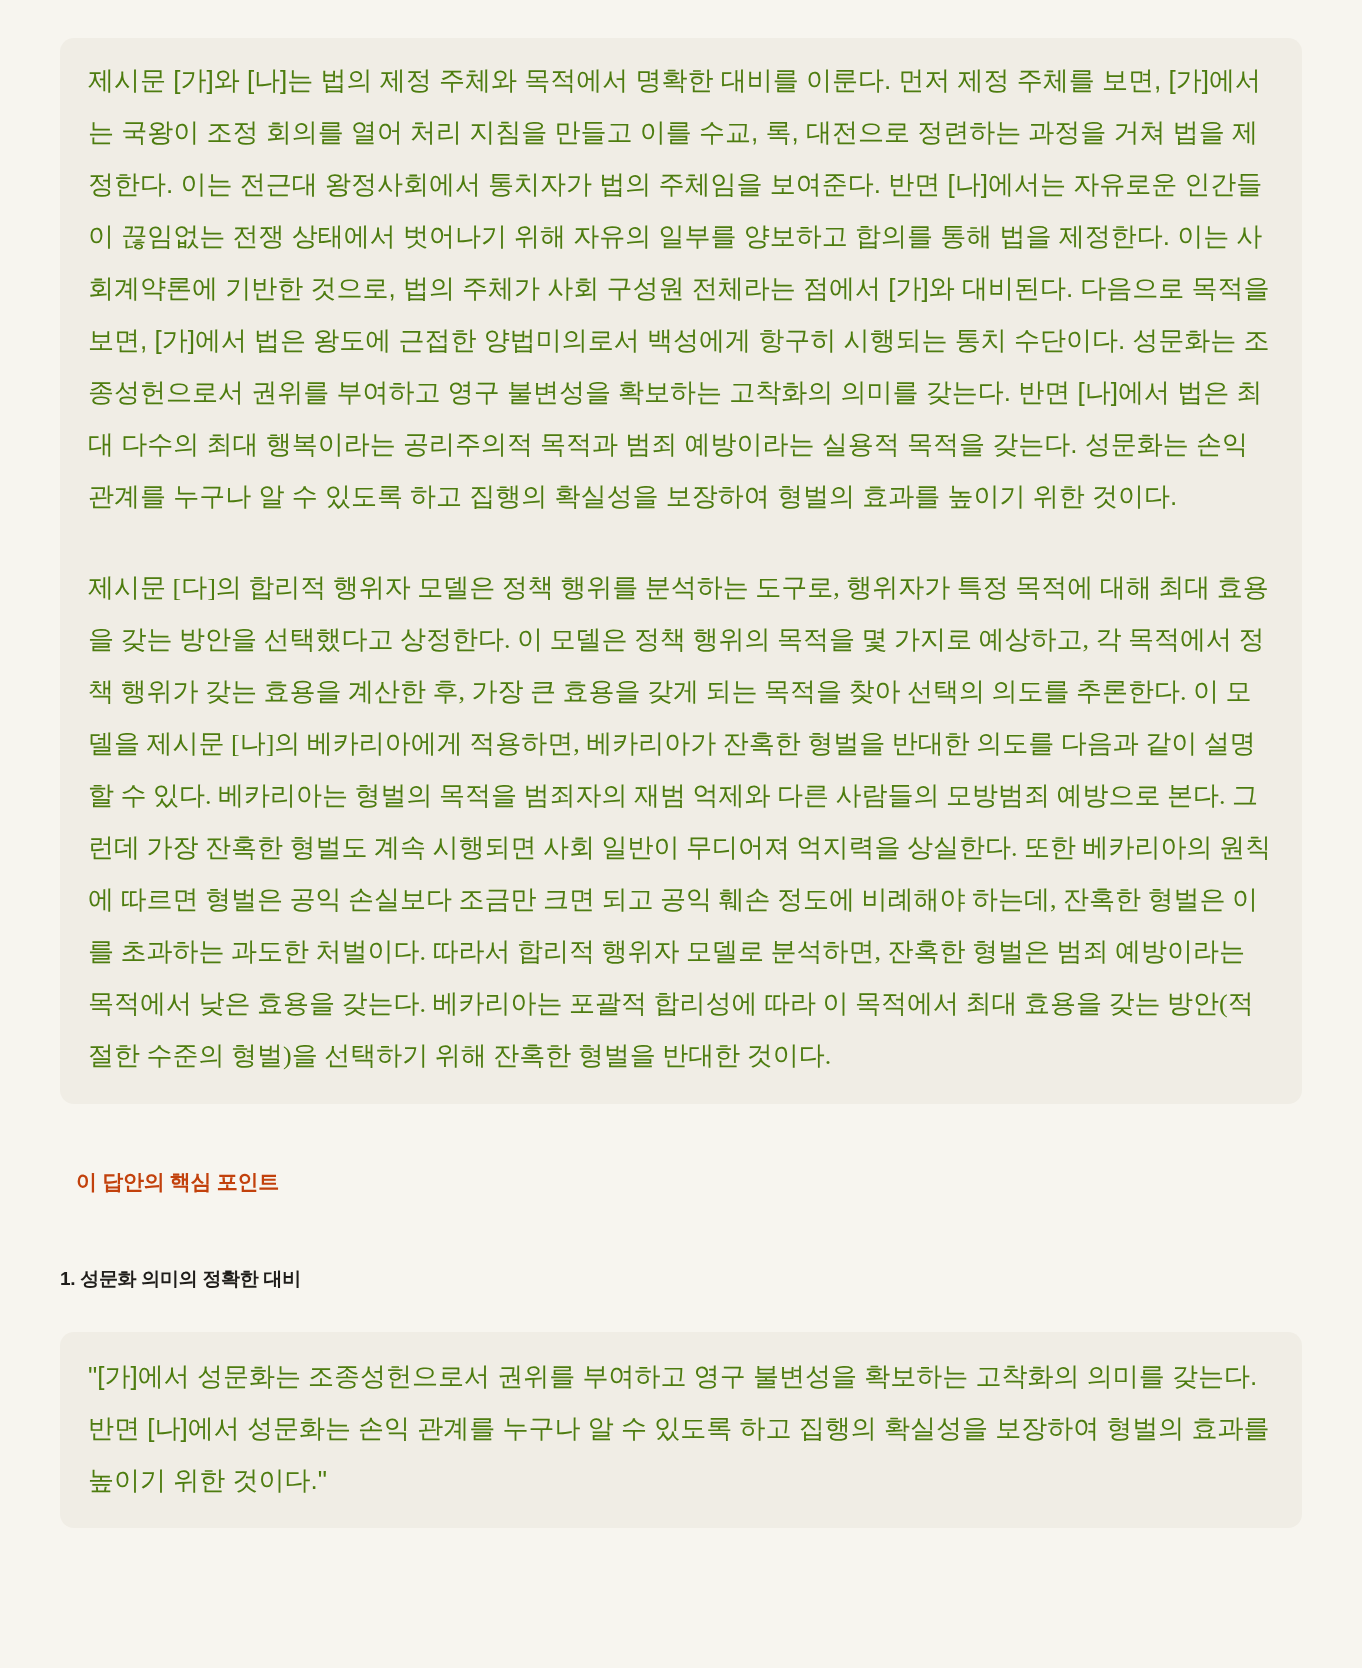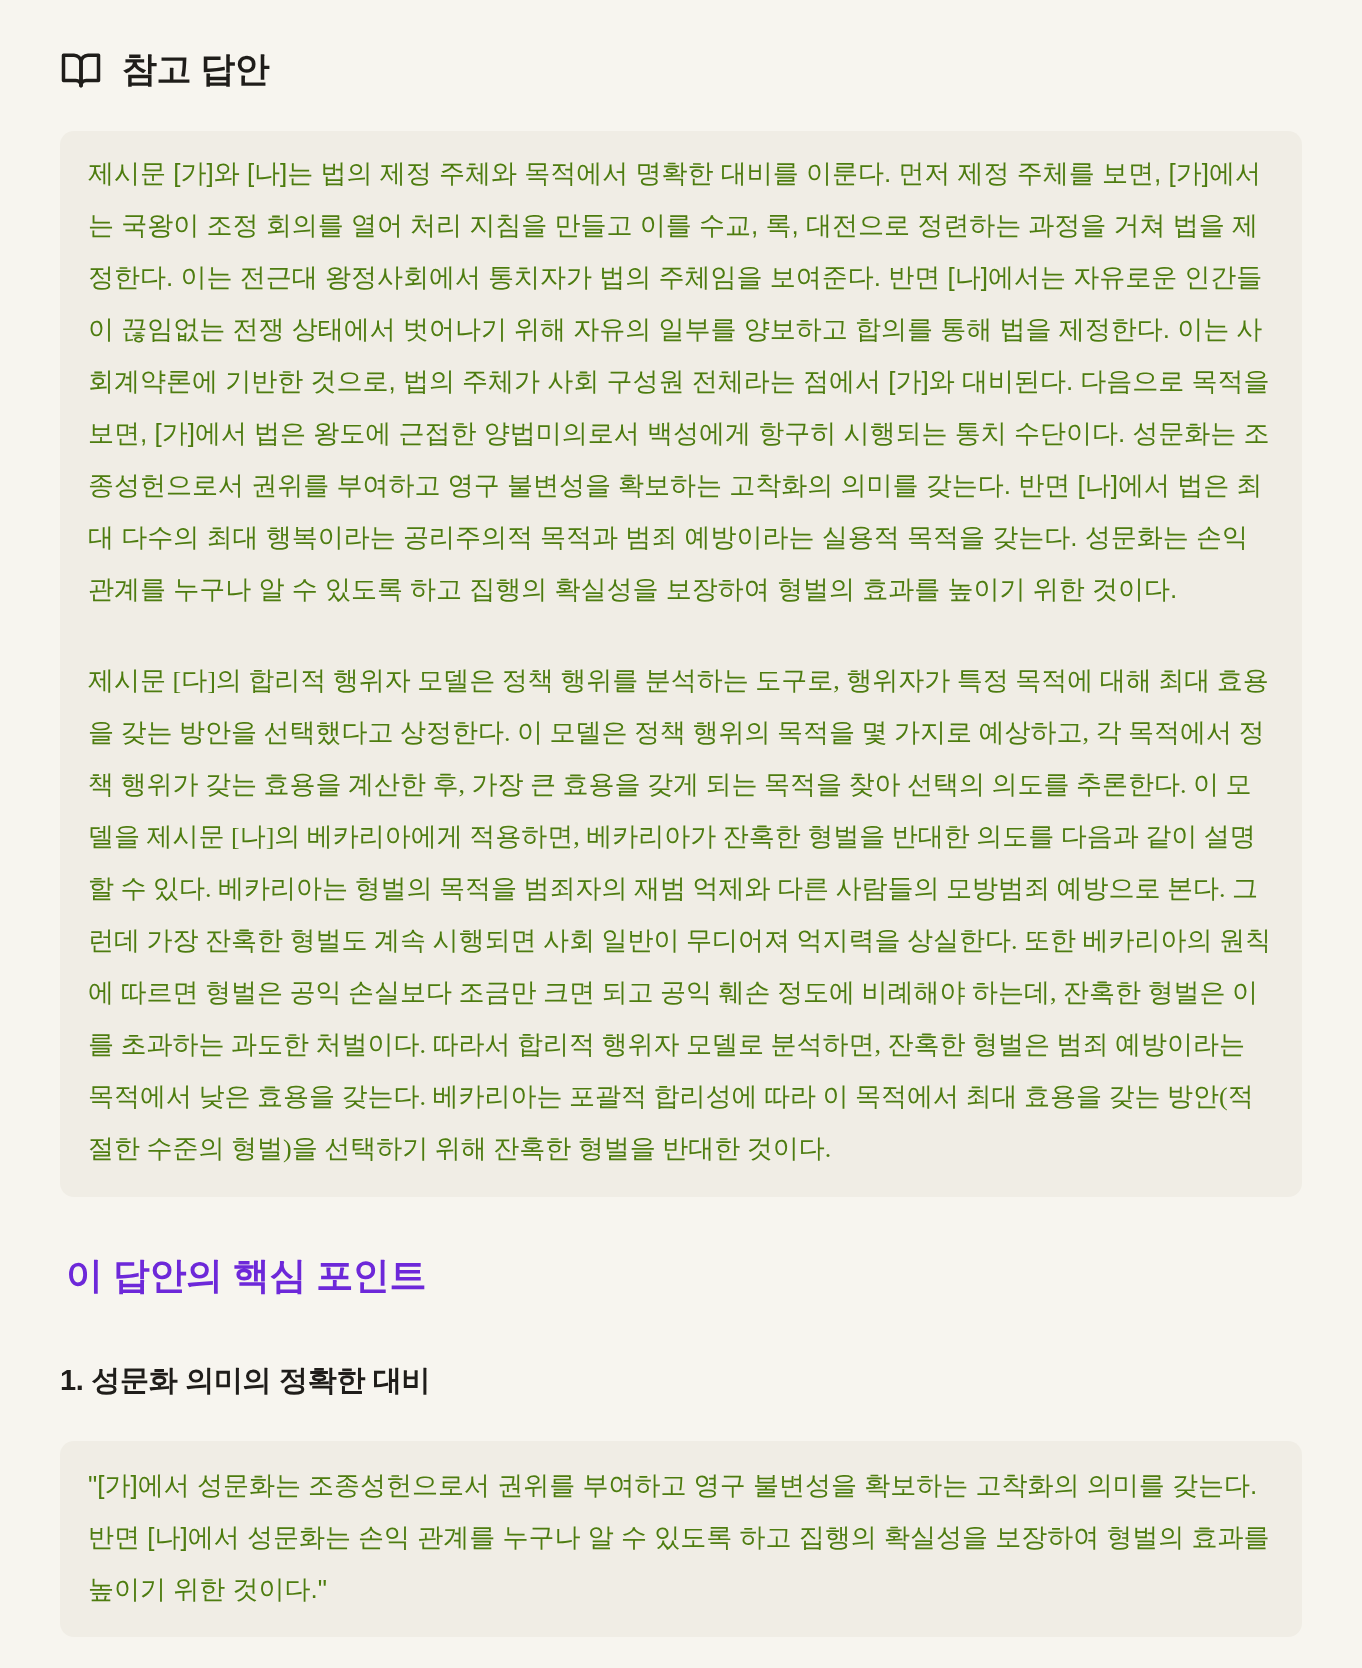--- a/index.html
+++ b/index.html
@@ -54,54 +54,45 @@
     text-align: left;
   }
   .panel p {
     margin: 0;
   }
   .panel p + p {
     margin-top: 40px;
     font-family: Liberation Serif, serif;
   }
   h2.key-points-heading {
-    margin: 6px;
+    margin: 16px;
     padding-top: 48px;
-    font-size: 37px;
+    font-size: 21px;
     font-weight: 700;
-    color: #6d28d9;
+    color: #c2410c;
     letter-spacing: -0.3px;
   }
   h3.key-point-title {
     margin: 0;
     padding-top: 54px;
-    font-size: 29px;
+    font-size: 19px;
     font-weight: 700;
     color: #1F1D1A;
     letter-spacing: -0.3px;
   }
   .quote-panel {
     margin-top: 40px;
     padding-top: 18px;
   }
 </style>
 </head>
 <body>
 
 <div class="content">
 
-  <header class="page-header">
-    <span class="icon-wrap">
-      <svg viewBox="0 0 24 24" fill="none" stroke-width="2" stroke-linecap="round" stroke-linejoin="round">
-        <path d="M2 3.5h6a4 4 0 0 1 4 4v13.5a3 3 0 0 0-3-3H2z"></path>
-        <path d="M22 3.5h-6a4 4 0 0 0-4 4v13.5a3 3 0 0 1 3-3h7z"></path>
-      </svg>
-    </span>
-    <h1 class="page-title">참고 답안</h1>
-  </header>
 
   <section class="panel">
     <p>제시문 [가]와 [나]는 법의 제정 주체와 목적에서 명확한 대비를 이룬다. 먼저 제정 주체를 보면, [가]에서는 국왕이 조정 회의를 열어 처리 지침을 만들고 이를 수교, 록, 대전으로 정련하는 과정을 거쳐 법을 제정한다. 이는 전근대 왕정사회에서 통치자가 법의 주체임을 보여준다. 반면 [나]에서는 자유로운 인간들이 끊임없는 전쟁 상태에서 벗어나기 위해 자유의 일부를 양보하고 합의를 통해 법을 제정한다. 이는 사회계약론에 기반한 것으로, 법의 주체가 사회 구성원 전체라는 점에서 [가]와 대비된다. 다음으로 목적을 보면, [가]에서 법은 왕도에 근접한 양법미의로서 백성에게 항구히 시행되는 통치 수단이다. 성문화는 조종성헌으로서 권위를 부여하고 영구 불변성을 확보하는 고착화의 의미를 갖는다. 반면 [나]에서 법은 최대 다수의 최대 행복이라는 공리주의적 목적과 범죄 예방이라는 실용적 목적을 갖는다. 성문화는 손익 관계를 누구나 알 수 있도록 하고 집행의 확실성을 보장하여 형벌의 효과를 높이기 위한 것이다.</p>
     <p>제시문 [다]의 합리적 행위자 모델은 정책 행위를 분석하는 도구로, 행위자가 특정 목적에 대해 최대 효용을 갖는 방안을 선택했다고 상정한다. 이 모델은 정책 행위의 목적을 몇 가지로 예상하고, 각 목적에서 정책 행위가 갖는 효용을 계산한 후, 가장 큰 효용을 갖게 되는 목적을 찾아 선택의 의도를 추론한다. 이 모델을 제시문 [나]의 베카리아에게 적용하면, 베카리아가 잔혹한 형벌을 반대한 의도를 다음과 같이 설명할 수 있다. 베카리아는 형벌의 목적을 범죄자의 재범 억제와 다른 사람들의 모방범죄 예방으로 본다. 그런데 가장 잔혹한 형벌도 계속 시행되면 사회 일반이 무디어져 억지력을 상실한다. 또한 베카리아의 원칙에 따르면 형벌은 공익 손실보다 조금만 크면 되고 공익 훼손 정도에 비례해야 하는데, 잔혹한 형벌은 이를 초과하는 과도한 처벌이다. 따라서 합리적 행위자 모델로 분석하면, 잔혹한 형벌은 범죄 예방이라는 목적에서 낮은 효용을 갖는다. 베카리아는 포괄적 합리성에 따라 이 목적에서 최대 효용을 갖는 방안(적절한 수준의 형벌)을 선택하기 위해 잔혹한 형벌을 반대한 것이다.</p>
   </section>
 
   <h2 class="key-points-heading">이 답안의 핵심 포인트</h2>
 
   <h3 class="key-point-title">1. 성문화 의미의 정확한 대비</h3>
 

